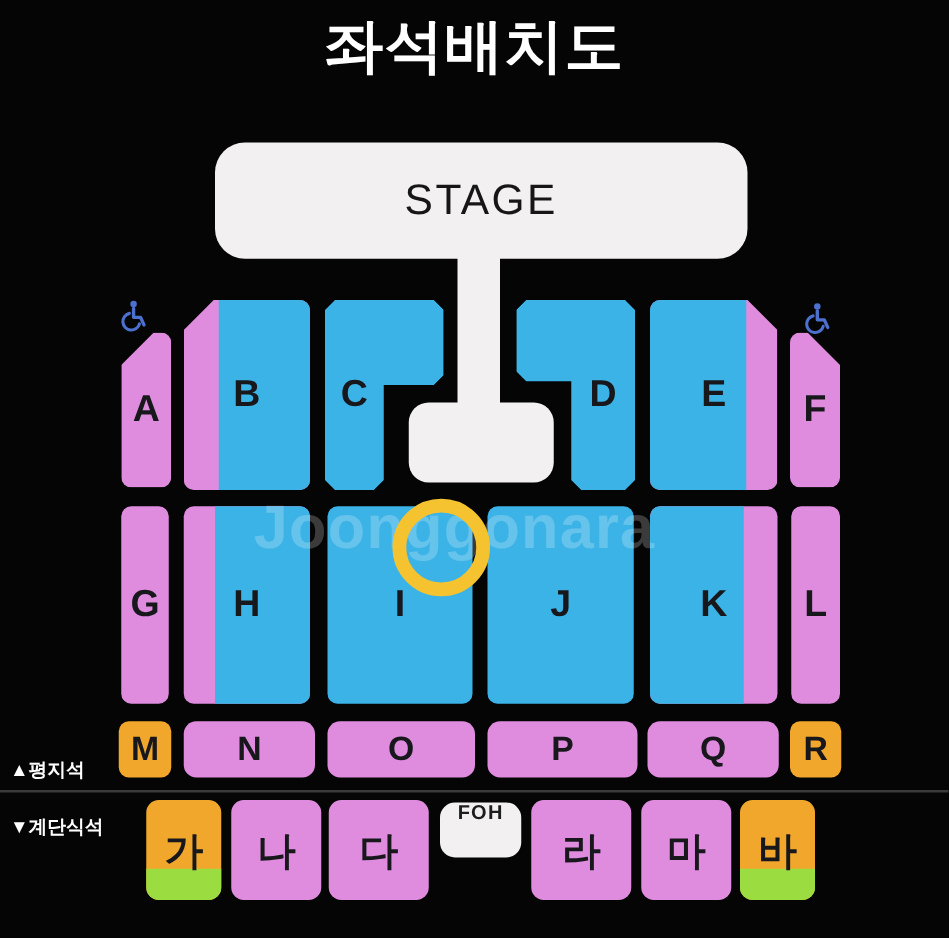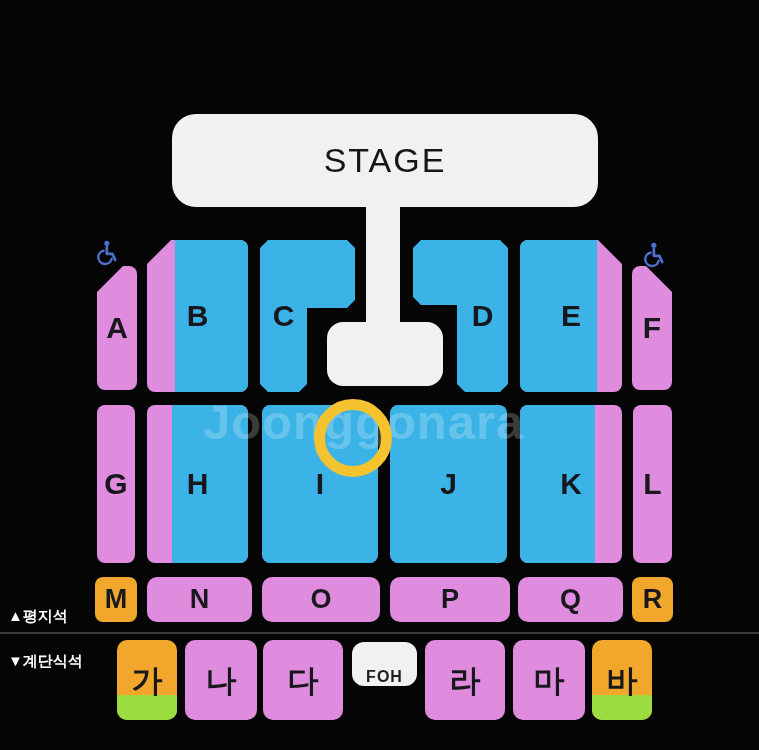--- a/index.html
+++ b/index.html
@@ -69,21 +69,21 @@
   .sec-ga{left:117px;top:640px;width:60px;height:80px;}
   .sec-na{left:185px;top:640px;width:72px;height:80px;}
   .sec-da{left:263px;top:640px;width:80px;height:80px;}
   .sec-ra{left:425px;top:640px;width:80px;height:80px;}
   .sec-ma{left:513px;top:640px;width:72px;height:80px;}
   .sec-ba{left:592px;top:640px;width:60px;height:80px;}
   .green-strip{position:absolute;left:0;right:0;bottom:0;height:25px;background:#9BDC40;border-radius:0 0 10px 10px;z-index:1;}
   
   .foh{
     position:absolute;left:352px;top:642px;width:65px;height:44px;background:#F2F0F0;border-radius:12px;
-    display:flex;align-items:flex-end;justify-content:center;z-index:1;
+    display:flex;align-items:flex-start;justify-content:center;z-index:1;
   }
   .foh span{font-size:16px;font-weight:bold;color:#1d1d1d;letter-spacing:1px;}
   
   .divider{position:absolute;left:0;top:632px;width:759px;height:2px;background:#3b3b3b;z-index:4;}
   .legend{position:absolute;left:8px;color:#ffffff;font-size:15px;font-weight:bold;z-index:5;}
   .legend-flat{top:607px;}
   .legend-stairs{top:652px;}
   
   .wc-icon{position:absolute;width:27px;height:27px;z-index:4;}
   .wc-left{left:92px;top:239px;}
@@ -96,20 +96,21 @@
   .ring{
     position:absolute;left:314px;top:399px;width:78px;height:78px;box-sizing:border-box;
     border:11px solid #F5C32F;border-radius:50%;z-index:21;background:transparent;
   }
 </style>
 </head>
 <body>
 
 <div id="canvas">
 
+  <h1 class="title">좌석배치도</h1>
 
   <div class="stage-box">
     <span>STAGE</span>
   </div>
   <div class="stage-stem"></div>
   <div class="stage-platform"></div>
 
   <svg class="wc-icon wc-left" viewBox="0 0 24 24">
     <circle cx="13.2" cy="3.8" r="2.3" fill="#4B70CE"></circle>
     <path d="M13.2 6.8 L13.2 13.2 L18.2 13.2 L20.6 18.6" fill="none" stroke="#4B70CE" stroke-width="2.4" stroke-linecap="round" stroke-linejoin="round"></path>

